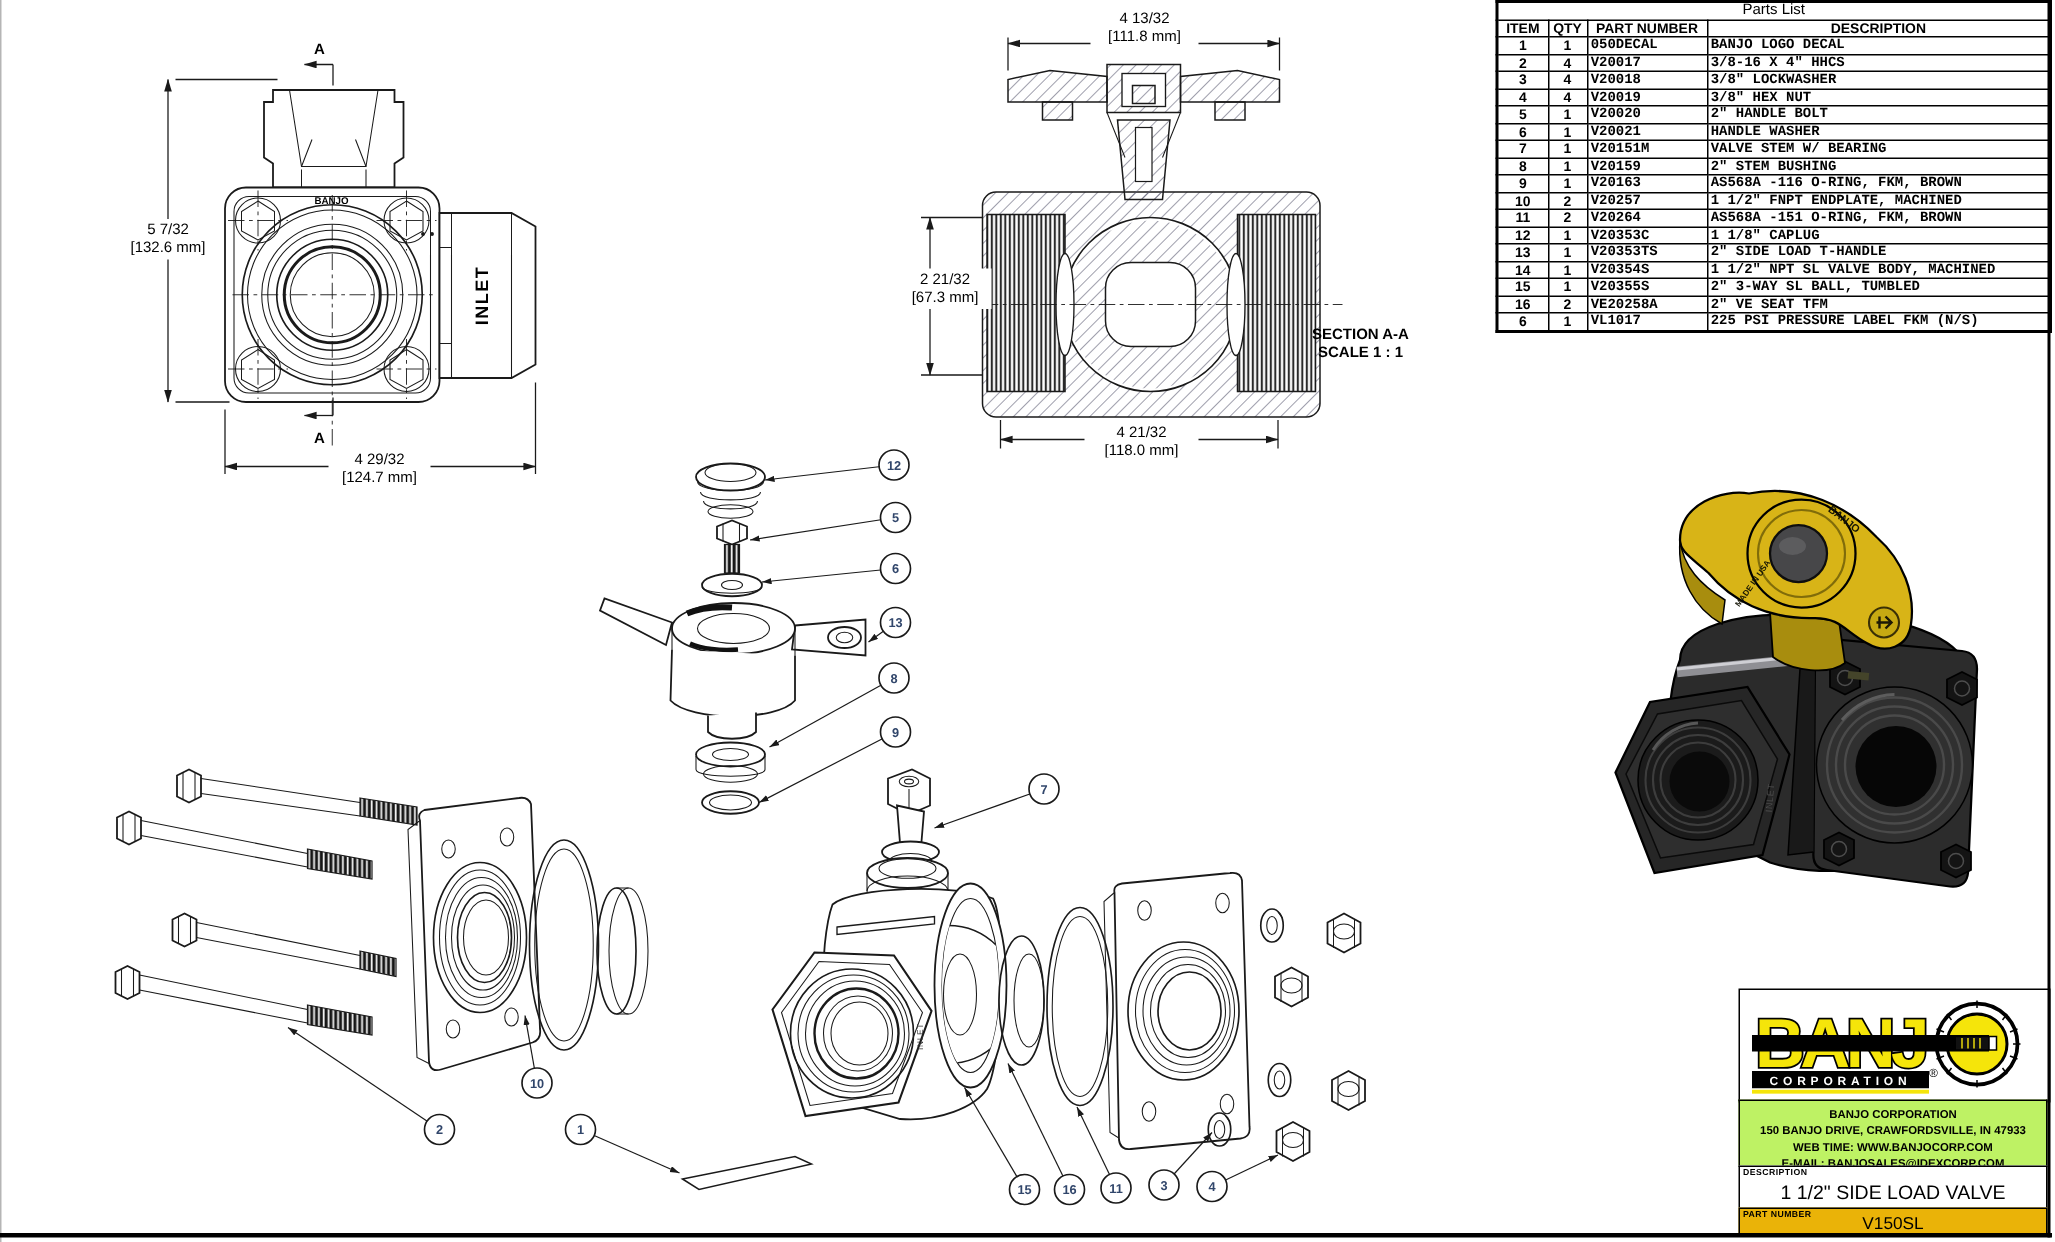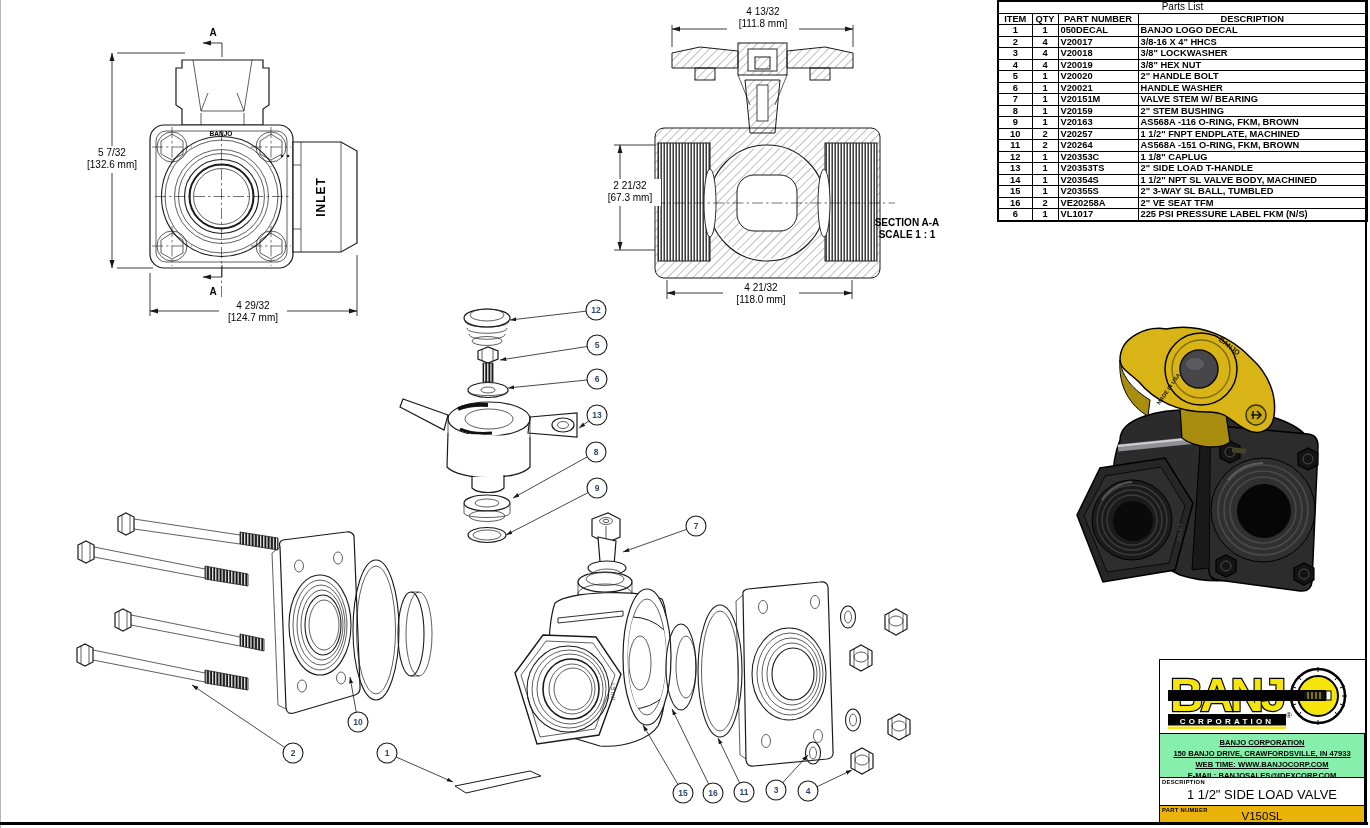--- a/index.html
+++ b/index.html
@@ -11,42 +11,42 @@
   .border-bottom{left:0;top:822px;width:1368px;height:3px;background:#000;}
   .border-right{left:1365px;top:0;width:2px;height:825px;background:#000;}
   
   .plist{left:997px;top:0;width:371px;}
   .plist table{border-collapse:collapse;width:100%;table-layout:fixed;border:2px solid #000;}
   .plist td,.plist th{border:1px solid #000;font-size:9.3px;font-weight:bold;height:10.5px;
       padding:0 2px;line-height:10.5px;overflow:hidden;white-space:nowrap;}
   .plist .pl-title td{font-weight:normal;font-size:10px;text-align:center;}
   .plist th{text-align:center;}
   .c-item,.c-qty{text-align:center;}
-  .c-pn,.c-desc{text-align:left;}
+  .c-pn,.c-desc{text-align:left;font-family:Liberation Mono, monospace;}
   
   svg text{font-family:"Liberation Sans",sans-serif;}
   .thin{stroke:#1a1a1a;stroke-width:.7;fill:none;}
   .med{stroke:#1a1a1a;stroke-width:1.2;fill:#fff;}
   .medn{stroke:#1a1a1a;stroke-width:1.1;fill:none;}
   .dim{stroke:#1a1a1a;stroke-width:.85;fill:none;}
   .cl{stroke:#1a1a1a;stroke-width:.6;stroke-dasharray:11 3 2.5 3;fill:none;}
   .dimtext{font-size:10px;fill:#000;text-anchor:middle;}
   .captext{font-size:10px;font-weight:bold;fill:#000;text-anchor:middle;}
   .balloon{fill:#fff;stroke:#1a1a1a;stroke-width:1.1;}
   .balloon-num{font-size:8.5px;font-weight:bold;fill:#31466b;text-anchor:middle;}
   .leader{stroke:#1a1a1a;stroke-width:.8;}
   .hatched{fill:url(#hatch);stroke:#1a1a1a;stroke-width:1;}
   
   .logo-box{left:1159px;top:659px;width:206px;height:74px;border:1.5px solid #000;background:#fff;}
   .legal-box{left:996px;top:733px;width:161px;height:89px;border:1.5px solid #000;
      font-size:8px;font-weight:bold;text-align:center;line-height:1.3;padding:5px 3px 0 3px;box-sizing:border-box;}
   .legal-box p{margin:0 0 9px 0;}
   .tb-col{left:1159px;top:733px;width:206px;}
   .addr{border:1.5px solid #000;border-bottom:none;height:44px;font-size:7.6px;font-weight:bold;
-     text-align:center;line-height:1.45;padding-top:3px;box-sizing:border-box;background:#86efac;text-decoration:underline;}
+     text-align:center;line-height:1.45;padding-top:3px;box-sizing:border-box;background:#bef264;}
   .desc{border:1.5px solid #000;border-bottom:none;height:28px;position:relative;box-sizing:border-box;background:#fff;}
   .pn{border:1.5px solid #000;height:18px;position:relative;box-sizing:border-box;background:#eab308;}
   .fld-label{position:absolute;left:2px;top:1px;font-size:5.8px;font-weight:bold;letter-spacing:.3px;}
   .fld-value{position:absolute;left:0;right:0;text-align:center;}
   .desc .fld-value{top:9px;font-size:13px;}
   .pn .fld-value{top:4px;font-size:11.5px;}
 </style>
 </head>
 <body>
 

